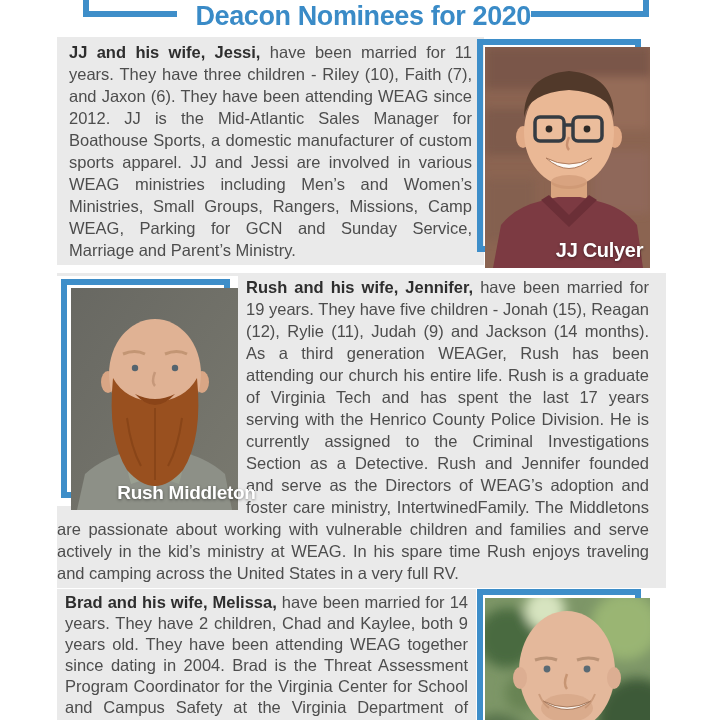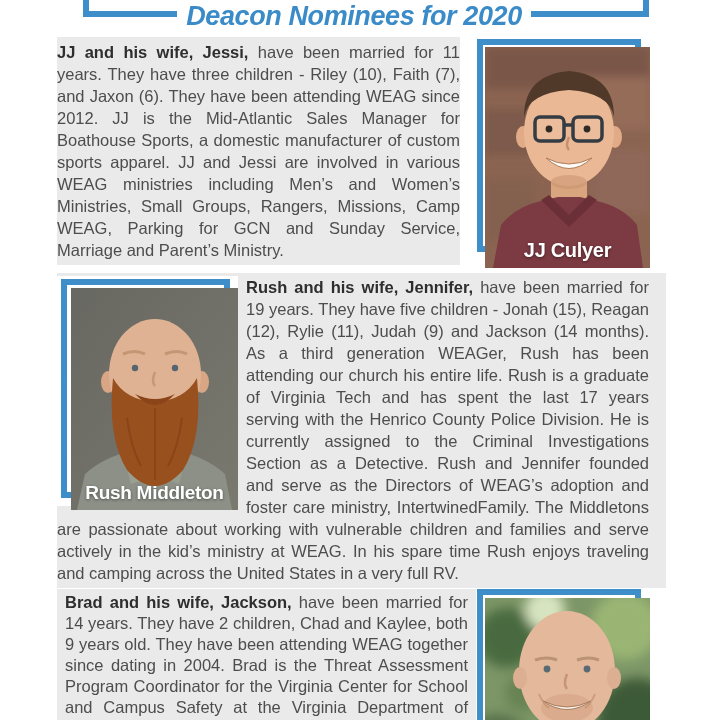--- a/index.html
+++ b/index.html
@@ -5,40 +5,40 @@
   html,body{margin:0;padding:0;}
   body{width:720px;height:720px;background:#fff;font-family:"Liberation Sans","DejaVu Sans",sans-serif;}
   .page{position:relative;width:720px;height:720px;overflow:hidden;background:#fff;}
 
   
   .brk{position:absolute;background:#3e8ec9;}
   .brk-l-v{left:83px;top:0;width:6px;height:17px;}
   .brk-l-h{left:83px;top:11px;width:94px;height:6px;}
   .brk-r-h{left:531px;top:11px;width:118px;height:6px;}
   .brk-r-v{left:643px;top:0;width:6px;height:17px;}
-  .title{position:absolute;left:177px;top:1px;width:354px;margin:0;text-align:center;
-         font-size:27px;font-weight:700;color:#3a8bc7;letter-spacing:-0.4px;font-style:italic;}
+  .title{position:absolute;left:177px;top:1px;width:354px;margin:0;text-align:right;
+         font-size:27px;font-weight:700;color:#3a8bc7;letter-spacing:-0.4px;}
 
   
   .bio-text{position:absolute;background:#eaeaea;font-size:16.5px;line-height:22px;
             text-align:justify;color:#4d4d4d;}
   .bio-text strong{color:#2e2e2e;}
-  .bio-0{left:57px;top:37px;width:403px;padding:4px 0;min-height:215px;}
+  .bio-0{left:57px;top:37px;width:403px;padding:4px 12px;min-height:215px;}
   .bio-1{left:57px;top:273px;width:592px;padding:3px 17px 4px 0;}
   .bio-1 .spacer{float:left;width:181px;height:230px;background:#fff;margin-right:8px;}
   .bio-2{left:57px;top:589px;width:403px;padding:3px 8px;bottom:0;overflow:hidden;line-height:21px;}
 
   
   .photo{position:absolute;}
   .frame{position:absolute;border:6px solid #3e8ec9;box-sizing:border-box;}
   .img{position:absolute;overflow:hidden;}
   .img svg{display:block;}
   figure{margin:0;}
   figcaption{position:absolute;text-align:center;color:#fff;font-weight:700;font-size:20px;
-             text-shadow:0 1px 3px rgba(0,0,0,0.45);letter-spacing:-0.3px;}
+             text-shadow:0 1px 3px rgba(0,0,0,0.45);letter-spacing:-0.3px;padding-left:32px;}
 
   .photo-jj{left:477px;top:39px;width:181px;height:230px;}
   .photo-jj .frame{left:0;top:0;width:164px;height:213px;}
   .photo-jj .img{left:8px;top:8px;width:165px;height:221px;}
   .photo-jj figcaption{left:8px;bottom:7px;width:165px;}
 
   .photo-rush{left:61px;top:279px;width:178px;height:231px;}
   .photo-rush .frame{left:0;top:0;width:169px;height:219px;}
   .photo-rush .img{left:10px;top:9px;width:167px;height:222px;}
   .photo-rush figcaption{left:10px;bottom:6px;width:167px;font-size:19px;}
@@ -128,21 +128,21 @@
         <path d="M84 84 q-4 10 0 14" stroke="#c6987a" stroke-width="2.5" fill="none"></path>
         <path d="M42 90 Q36 150 56 182 Q70 198 84 198 Q98 198 112 182 Q132 150 126 90 Q114 112 84 114 Q54 112 42 90 Z" fill="#99501f"></path>
         <path d="M64 106 Q84 116 104 106 Q84 128 64 106 Z" fill="#8a4418"></path>
         <path d="M56 130 Q60 160 70 178 M111 130 Q107 160 97 178 M84 120 L84 192" stroke="#7c3c13" stroke-width="2" fill="none" opacity="0.55"></path>
       </svg>
     </div>
     <figcaption>Rush Middleton</figcaption>
   </figure>
 
   <div class="bio-text bio-2">
-    <strong>Brad and his wife, Jackson,</strong><span> have been married for 14 years. They have 2 children, Chad and Kaylee, both 9 years old. They have been attending WEAG together since dating in 2004. Brad is the Threat Assessment Program Coordinator for the Virginia Center for School and Campus Safety at the Virginia Department of Criminal Justice Services.</span>
+    <strong>Brad and his wife, Melissa,</strong><span> have been married for 14 years. They have 2 children, Chad and Kaylee, both 9 years old. They have been attending WEAG together since dating in 2004. Brad is the Threat Assessment Program Coordinator for the Virginia Center for School and Campus Safety at the Virginia Department of Criminal Justice Services.</span>
   </div>
   <figure class="photo photo-brad">
     <div class="frame"></div>
     <div class="img">
       <svg width="165" height="220" viewBox="0 0 165 220" xmlns="http://www.w3.org/2000/svg">
         <defs>
             <filter id="bl3" x="-20%" y="-20%" width="140%" height="140%">
               <feGaussianBlur stdDeviation="6"></feGaussianBlur>
             </filter>
           </defs>

